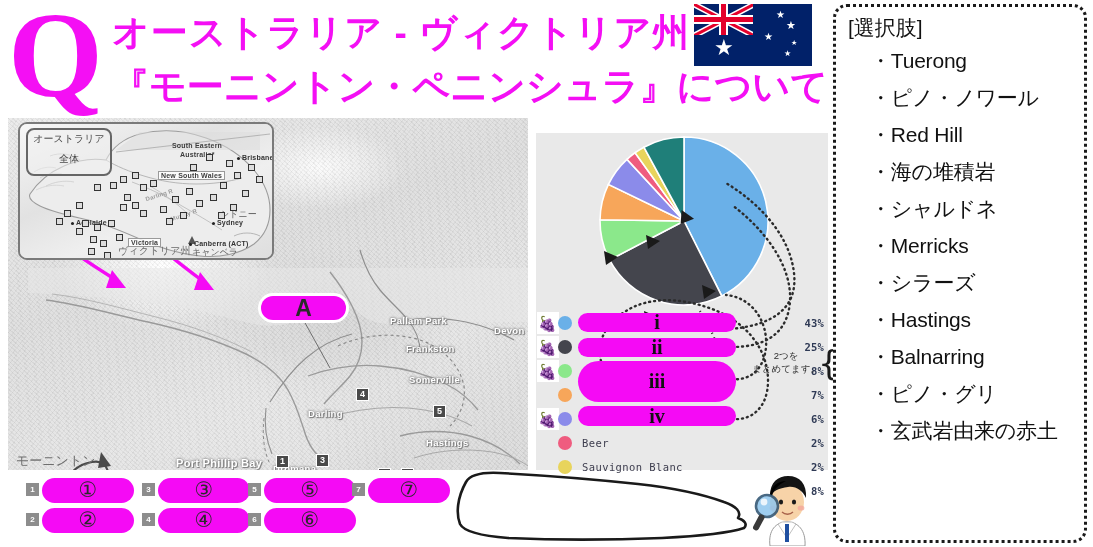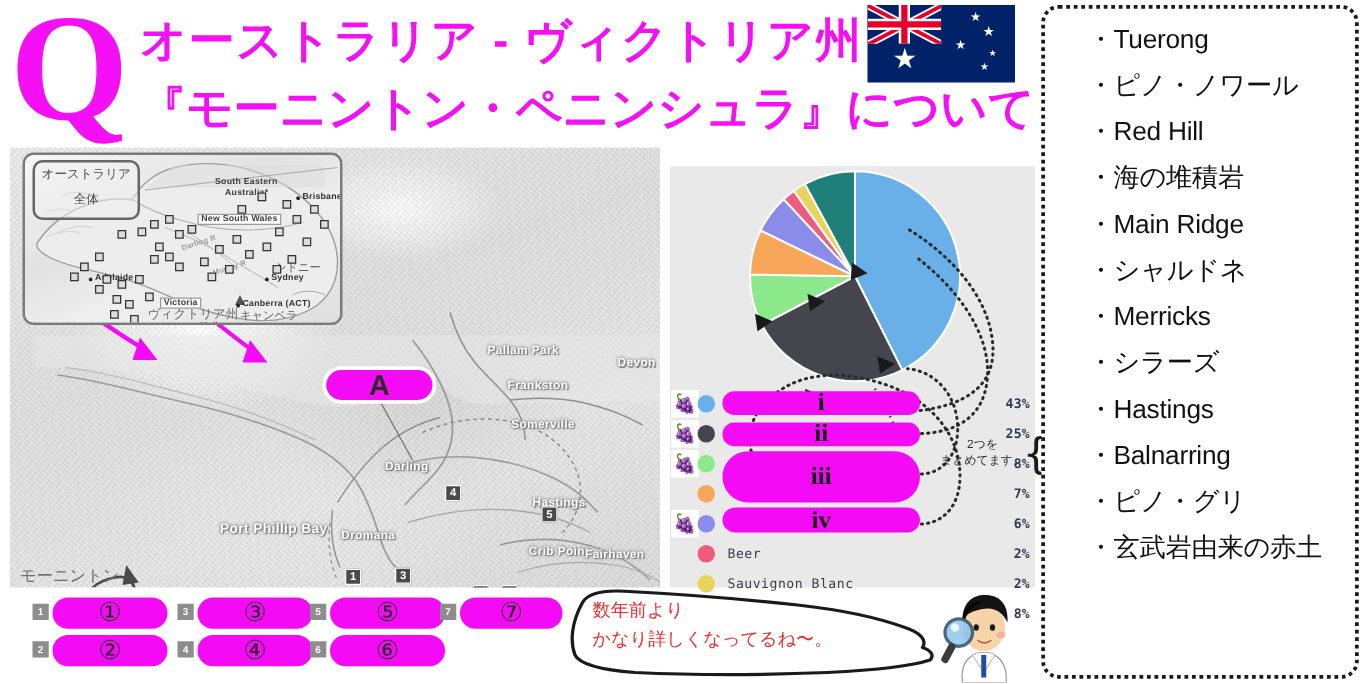--- a/index.html
+++ b/index.html
@@ -66,21 +66,21 @@
     position:absolute; inset:0;
     background-image:
       repeating-linear-gradient(42deg, rgba(120,120,120,.10) 0 1px, rgba(255,255,255,.09) 1px 3px),
       repeating-linear-gradient(128deg, rgba(90,90,90,.07) 0 1px, rgba(255,255,255,.07) 1px 4px);
     opacity:.85;
   }
   #map-svg { position:absolute; inset:0; }
   .maplbl {
     position:absolute; color:#ffffff; font-size:9.5px; font-weight:bold;
     text-shadow:0 0 2px #777, 0 0 3px #888, 1px 1px 0 #8a8a8a;
-    white-space:nowrap; letter-spacing:.3px;
+    white-space:nowrap; letter-spacing:.3px;margin-top:40px;
   }
   .maplbl.big { font-size:11px; }
 
   
   .pin {
     position:absolute; width:13px; height:13px; background:#4a4a4a;
     border:1.5px solid #ffffff; color:#ffffff;
     font-size:9px; font-weight:bold; line-height:11px; text-align:center;
   }
 
@@ -510,49 +510,45 @@
     <div class="bpill" style="left: 368px; top: 8px; width: 82px;">⑦</div>
   </div>
 
 <div id="bubble-wrap">
   <svg id="bubble-svg" width="300" height="72" viewBox="0 0 300 72">
     <path d="M14,12 C18,5 30,2 48,3 C86,5 140,9 186,14 C222,18 250,24 272,32
              C284,36 290,42 286,48 C292,50 296,54 292,58
              C280,62 250,66 210,68 C160,70 100,70 56,68
              C30,66 12,62 8,54 C4,44 5,28 14,12 Z" fill="#ffffff" stroke="#1a1a1a" stroke-width="2.6" stroke-linejoin="round"></path>
   </svg>
-  <div id="bubble-text">
-    <div>数年前より</div>
-    <div>かなり詳しくなってるね〜。</div>
-  </div>
   <svg id="char" viewBox="0 0 78 74">
     <path d="M22,74 C20,58 28,50 39,50 C50,50 58,58 57,74 Z" fill="#ffffff" stroke="#9a9a9a" stroke-width="1"></path>
     <path d="M30,52 L39,66 L48,52 L44,50 L34,50 Z" fill="#ffffff" stroke="#b0b0b0" stroke-width=".8"></path>
     <rect x="37" y="52" width="4" height="18" fill="#1f4fa0"></rect>
     <ellipse cx="39" cy="30" rx="17" ry="19" fill="#f7d3a8"></ellipse>
     <path d="M22,24 C22,10 30,4 40,4 C52,4 59,12 58,26 C54,18 48,14 40,15 C31,16 25,19 22,24 Z" fill="#141414"></path>
     <path d="M22,22 C24,14 30,9 38,9 C30,13 26,17 24,24 Z" fill="#000"></path>
     <ellipse cx="33" cy="30" rx="2.1" ry="2.6" fill="#1a1a1a"></ellipse>
     <ellipse cx="46" cy="30" rx="2.1" ry="2.6" fill="#1a1a1a"></ellipse>
     <ellipse cx="25" cy="36" rx="3.4" ry="2.6" fill="#f2a89a" opacity=".8"></ellipse>
     <ellipse cx="53" cy="36" rx="3.4" ry="2.6" fill="#f2a89a" opacity=".8"></ellipse>
     <path d="M34,40 C37,43 42,43 45,40" fill="none" stroke="#a8624a" stroke-width="1.3"></path>
     <circle cx="19" cy="34" r="11" fill="#8fc6ee" opacity=".85" stroke="#2a4f6e" stroke-width="2.6"></circle>
     <circle cx="16" cy="30" r="3.4" fill="#ffffff" opacity=".8"></circle>
     <rect x="8" y="42" width="6" height="17" rx="2.6" fill="#3a3a3a" transform="rotate(28 11 50)"></rect>
   </svg>
 </div>
 
 <div id="options">
+  <div id="opt-title">[選択肢]</div>
   <div id="opt-list">
       <div class="opt-item">・Tuerong</div>
       <div class="opt-item">・ピノ・ノワール</div>
       <div class="opt-item">・Red Hill</div>
       <div class="opt-item">・海の堆積岩</div>
-      <div class="opt-item">・Main Ridge</div>
       <div class="opt-item">・シャルドネ</div>
       <div class="opt-item">・Merricks</div>
       <div class="opt-item">・シラーズ</div>
       <div class="opt-item">・Hastings</div>
       <div class="opt-item">・Balnarring</div>
       <div class="opt-item">・ピノ・グリ</div>
       <div class="opt-item">・玄武岩由来の赤土</div>
     </div>
 </div>
 

